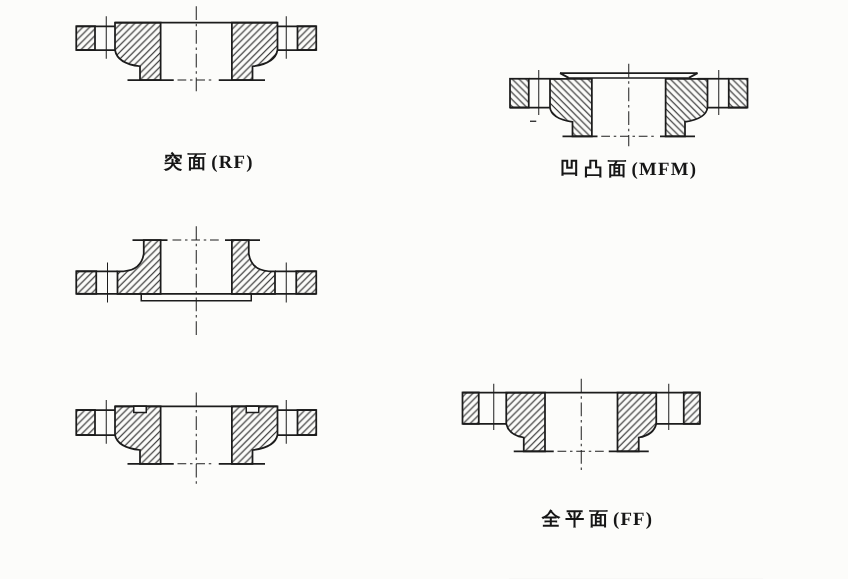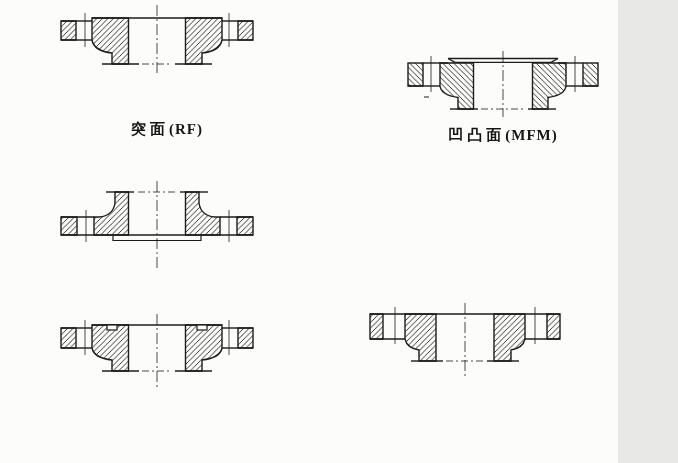--- a/index.html
+++ b/index.html
@@ -1,17 +1,17 @@
 <!DOCTYPE html>
 <html><head>
 <meta charset="utf-8">
 <style>
   html,body{margin:0;padding:0;}
   body{background:#e8e8e6;font-family:"Liberation Serif","DejaVu Serif",serif;}
-  #page{position:relative;width:618px;height:463px;background:#fcfcfa;overflow:hidden;}
+  #page{position:relative;width:678px;height:463px;background:#fcfcfa;overflow:hidden;}
   #drawing{position:absolute;left:0;top:0;}
   .caption{
     position:absolute;
     transform:translateX(-50%);
     font-size:15px;
     font-weight:700;
     color:#161616;
     white-space:nowrap;
   }
   .caption .cn{letter-spacing:4px;}
@@ -128,14 +128,17 @@
 
   <div class="caption" style="left:167px;top:120px">
     <span class="cn">突面</span><span class="code">(RF)</span>
   </div>
 
   <div class="caption" style="left:503px;top:126px">
     <span class="cn">凹凸面</span><span class="code">(MFM)</span>
   </div>
 
 
+  <div class="caption" style="left:478px;top:406px">
+    <span class="cn">全平面</span><span class="code">(FF)</span>
+  </div>
 
 </div>
 
 </body></html>

